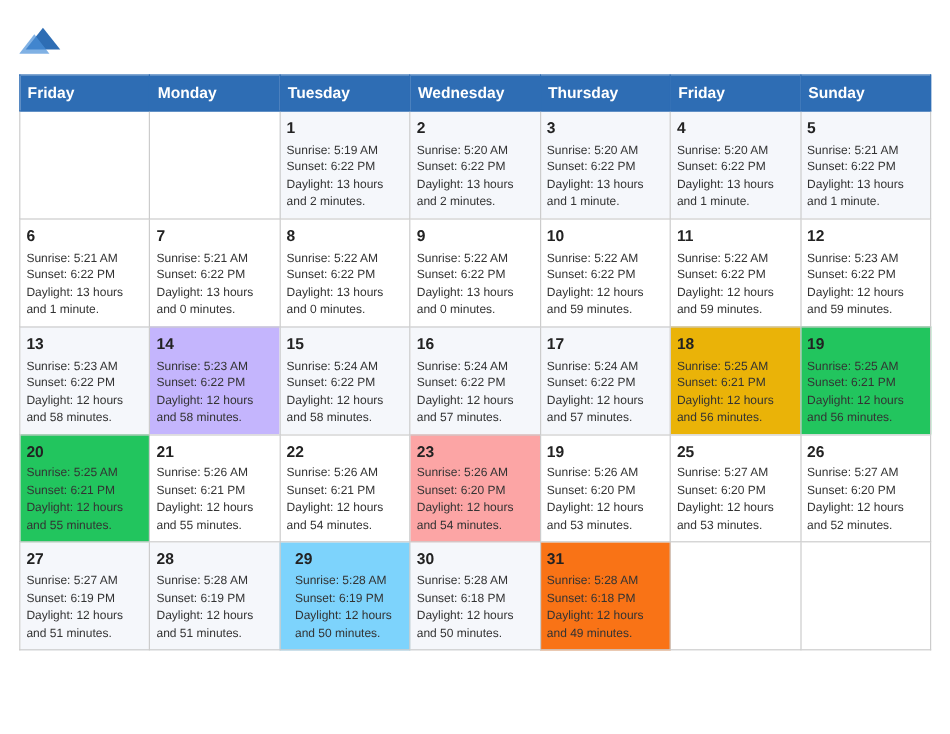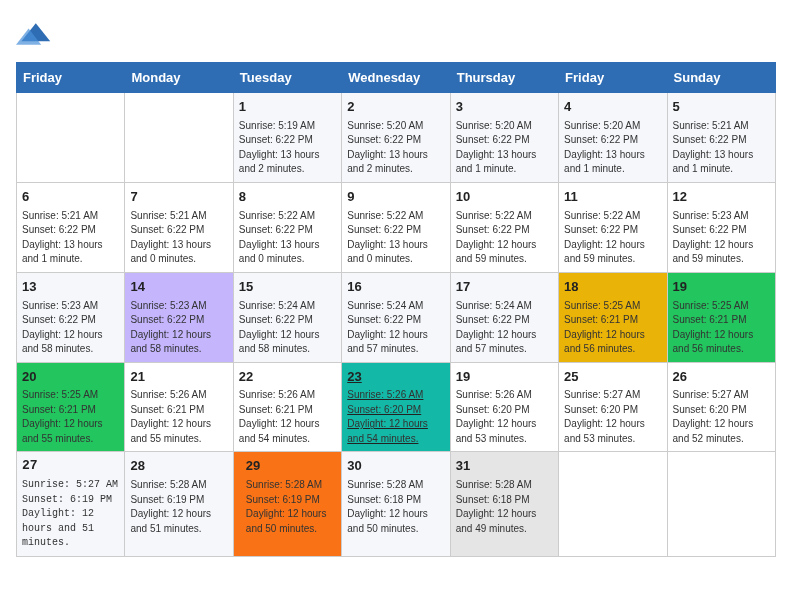--- a/index.html
+++ b/index.html
@@ -257,21 +257,21 @@
           <div class="day-detail" style="white-space: pre-line;">Sunrise: 5:26 AM
 Sunset: 6:21 PM
 Daylight: 12 hours and 55 minutes.</div>
         </td>
         <td style="background: rgb(255, 255, 255);">
           <span class="day-num">22</span>
           <div class="day-detail" style="white-space: pre-line;">Sunrise: 5:26 AM
 Sunset: 6:21 PM
 Daylight: 12 hours and 54 minutes.</div>
         </td>
-        <td style="background: #14b8a6; text-decoration: underline;">
+        <td style="background: #fca5a5;">
           <span class="day-num">23</span>
           <div class="day-detail" style="white-space: pre-line;">Sunrise: 5:26 AM
 Sunset: 6:20 PM
 Daylight: 12 hours and 54 minutes.</div>
         </td>
         <td style="background: rgb(255, 255, 255);">
           <span class="day-num">19</span>
           <div class="day-detail" style="white-space: pre-line;">Sunrise: 5:26 AM
 Sunset: 6:20 PM
 Daylight: 12 hours and 53 minutes.</div>
@@ -283,45 +283,45 @@
 Daylight: 12 hours and 53 minutes.</div>
         </td>
         <td style="background: rgb(255, 255, 255);">
           <span class="day-num">26</span>
           <div class="day-detail" style="white-space: pre-line;">Sunrise: 5:27 AM
 Sunset: 6:20 PM
 Daylight: 12 hours and 52 minutes.</div>
         </td>
       </tr>
       <tr>
-        <td style="background: rgb(245, 247, 251); font-family: Liberation Mono, monospace;">
+        <td style="background: rgb(245, 247, 251);">
           <span class="day-num">27</span>
           <div class="day-detail" style="white-space: pre-line;">Sunrise: 5:27 AM
 Sunset: 6:19 PM
 Daylight: 12 hours and 51 minutes.</div>
         </td>
         <td style="background: rgb(245, 247, 251);">
           <span class="day-num">28</span>
           <div class="day-detail" style="white-space: pre-line;">Sunrise: 5:28 AM
 Sunset: 6:19 PM
 Daylight: 12 hours and 51 minutes.</div>
         </td>
-        <td style="background: #f97316; padding-left: 12px;">
+        <td style="background: #7dd3fc; padding-left: 12px;">
           <span class="day-num">29</span>
           <div class="day-detail" style="white-space: pre-line;">Sunrise: 5:28 AM
 Sunset: 6:19 PM
 Daylight: 12 hours and 50 minutes.</div>
         </td>
         <td style="background: rgb(245, 247, 251);">
           <span class="day-num">30</span>
           <div class="day-detail" style="white-space: pre-line;">Sunrise: 5:28 AM
 Sunset: 6:18 PM
 Daylight: 12 hours and 50 minutes.</div>
         </td>
-        <td style="background: #e5e5e5;">
+        <td style="background: #f97316;">
           <span class="day-num">31</span>
           <div class="day-detail" style="white-space: pre-line;">Sunrise: 5:28 AM
 Sunset: 6:18 PM
 Daylight: 12 hours and 49 minutes.</div>
         </td>
         <td class="empty-cell"></td>
         <td class="empty-cell"></td>
       </tr>
     </tbody>
 </table>

